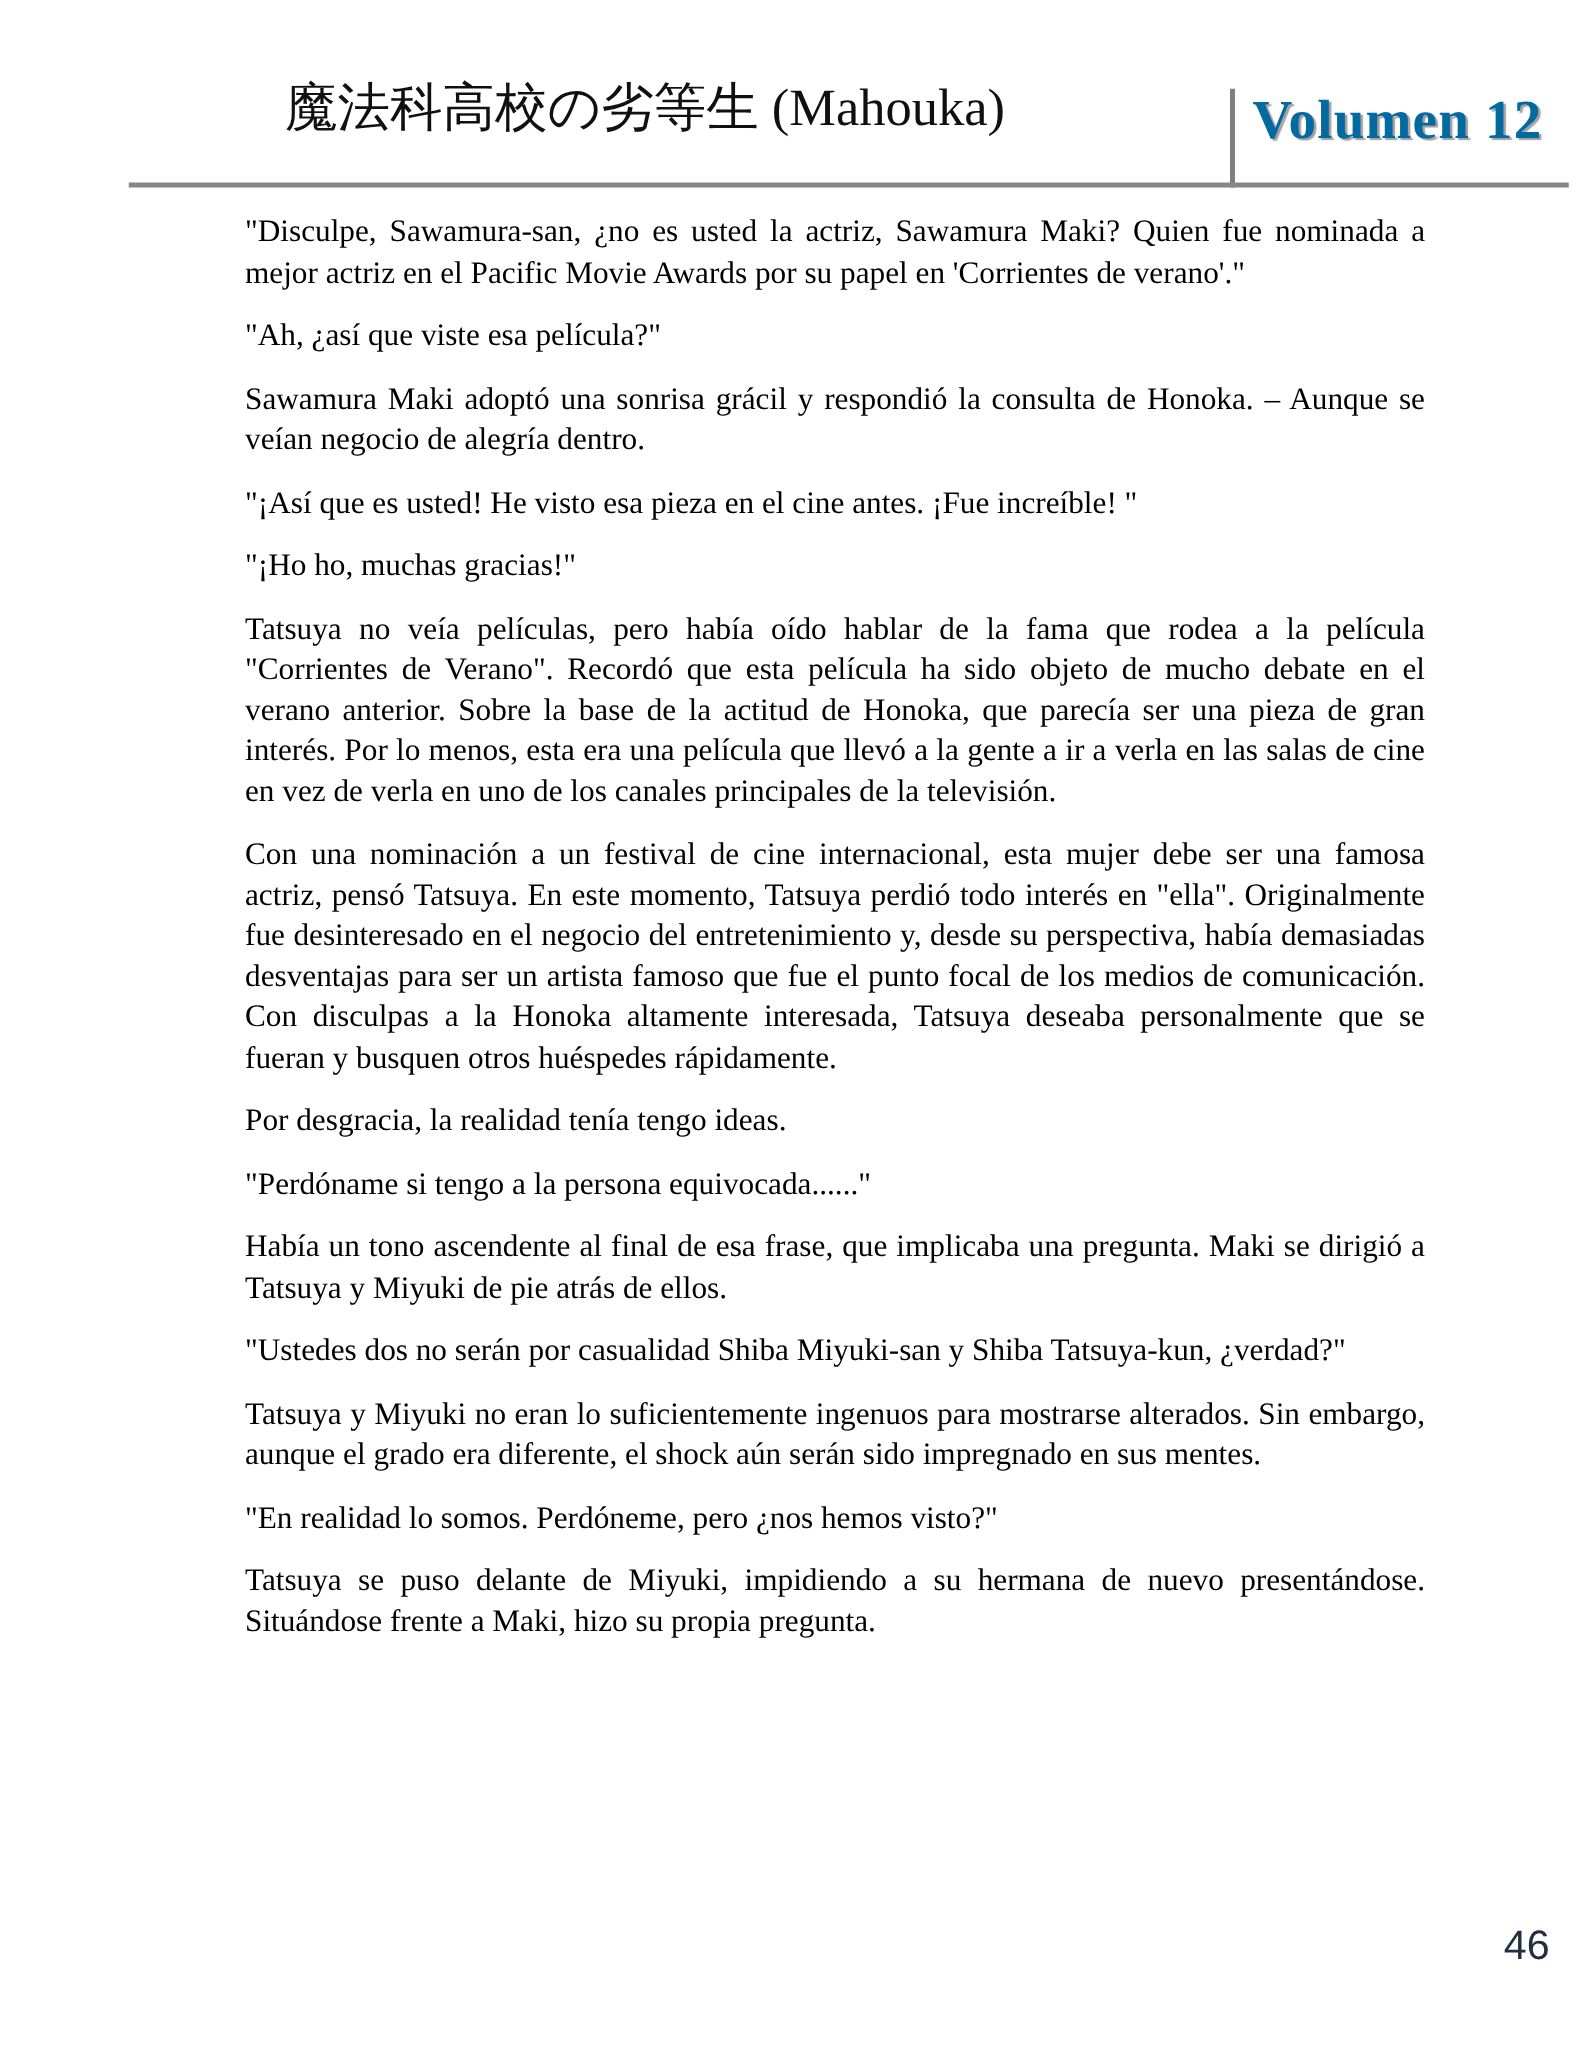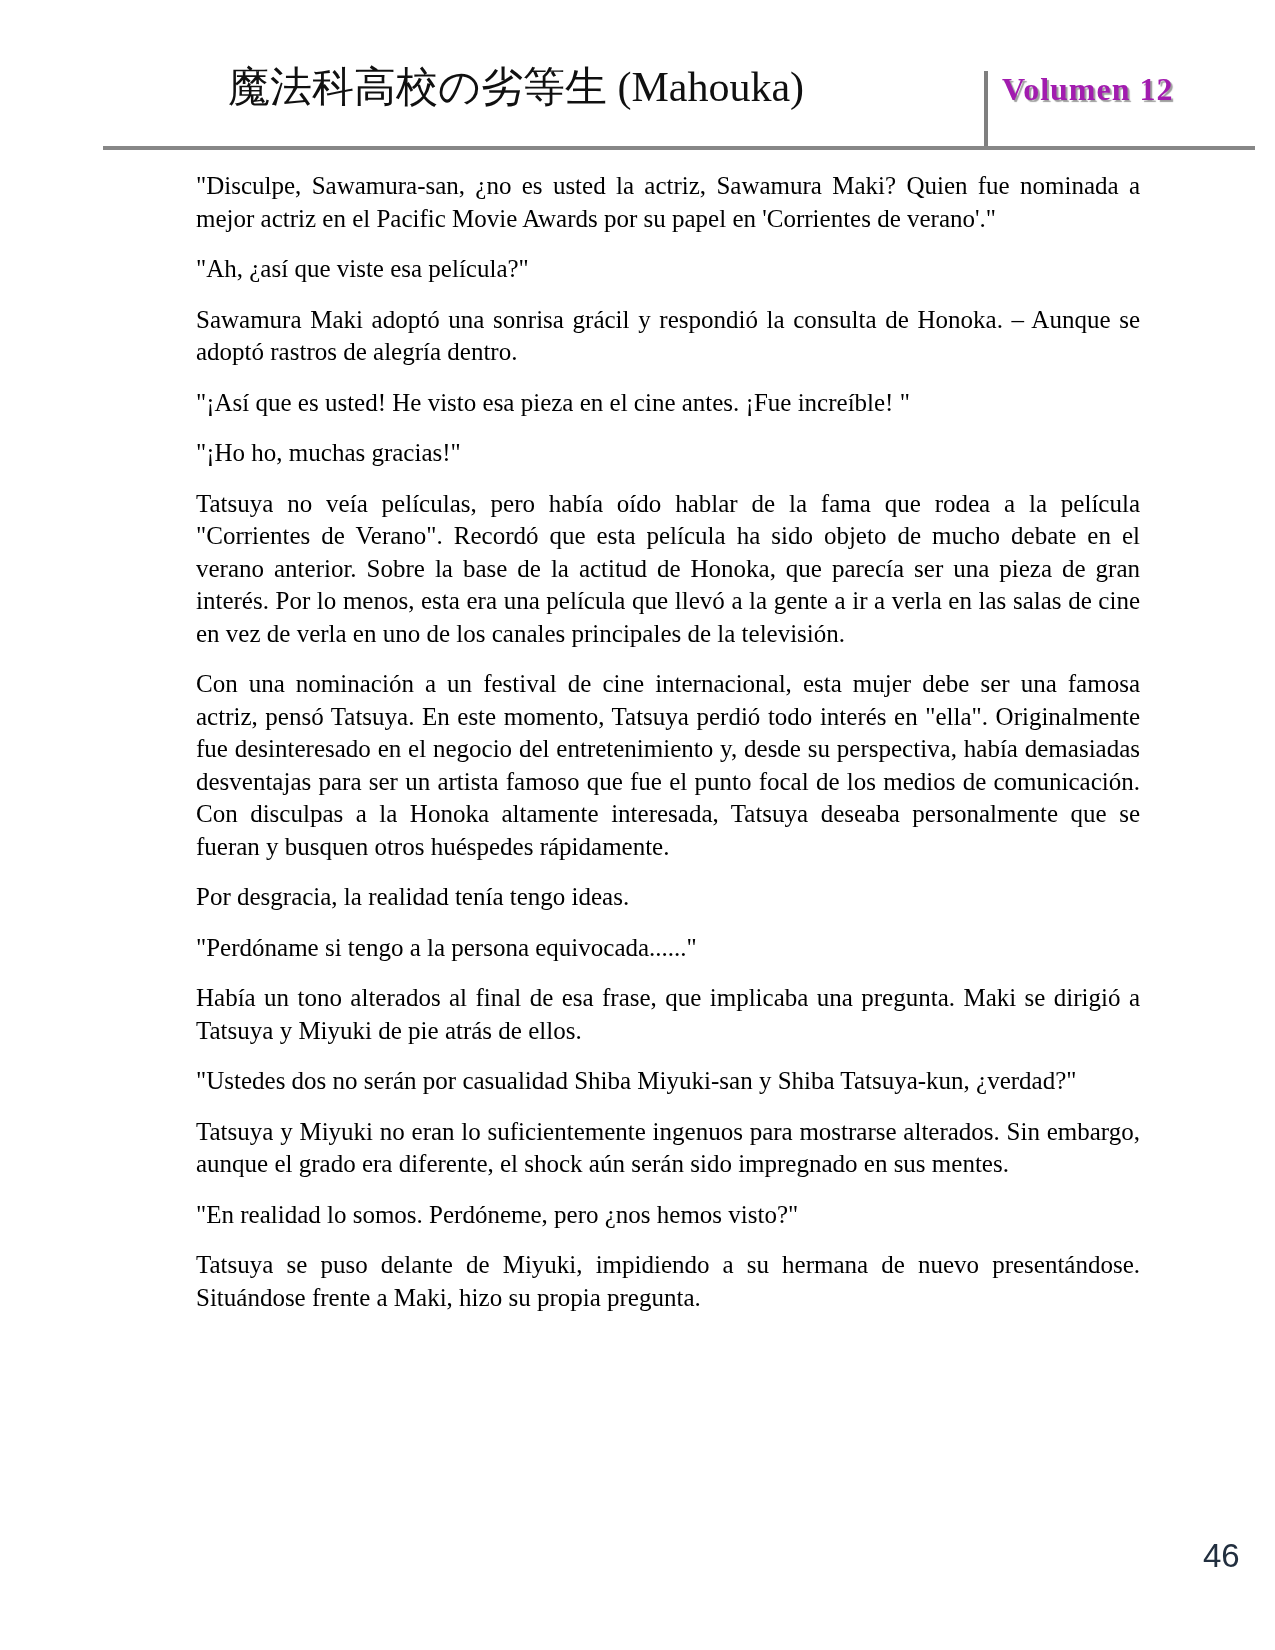--- a/index.html
+++ b/index.html
@@ -37,24 +37,24 @@
     top: 71px;
     width: 4px;
     height: 79px;
     background: #7f7f7f;
   }
   .volume-label {
     position: absolute;
     left: 974px;
     top: 72px;
     margin: 0;
-    font-size: 32px;
+    font-size: 44px;
     font-weight: 700;
     line-height: 1.1;
-    color: #a21caf;
+    color: #0369a1;
     text-shadow: 2px 2px 1px #9e9e9e;
     white-space: nowrap;
     letter-spacing: 1px;
     font-family: "Liberation Serif", "DejaVu Serif", serif;
   }
   .header-rule {
     position: absolute;
     left: 75px;
     top: 146px;
     width: 1152px;
@@ -96,28 +96,28 @@
   <header>
     <h1 class="doc-title">魔法科高校の劣等生 (Mahouka)</h1>
     <span class="header-vbar"></span>
     <div class="volume-label">Volumen 12</div>
     <div class="header-rule"></div>
   </header>
 
   <main class="body-text">
     <p>"Disculpe, Sawamura-san, ¿no es usted la actriz, Sawamura Maki? Quien fue nominada a mejor actriz en el Pacific Movie Awards por su papel en 'Corrientes de verano'."</p>
     <p>"Ah, ¿así que viste esa película?"</p>
-    <p>Sawamura Maki adoptó una sonrisa grácil y respondió la consulta de Honoka. – Aunque se adoptó rastros de alegría dentro.</p>
+    <p>Sawamura Maki adoptó una sonrisa grácil y respondió la consulta de Honoka. – Aunque se veían negocio de alegría dentro.</p>
     <p>"¡Así que es usted! He visto esa pieza en el cine antes. ¡Fue increíble! "</p>
     <p>"¡Ho ho, muchas gracias!"</p>
     <p>Tatsuya no veía películas, pero había oído hablar de la fama que rodea a la película "Corrientes de Verano". Recordó que esta película ha sido objeto de mucho debate en el verano anterior. Sobre la base de la actitud de Honoka, que parecía ser una pieza de gran interés. Por lo menos, esta era una película que llevó a la gente a ir a verla en las salas de cine en vez de verla en uno de los canales principales de la televisión.</p>
     <p>Con una nominación a un festival de cine internacional, esta mujer debe ser una famosa actriz, pensó Tatsuya. En este momento, Tatsuya perdió todo interés en "ella". Originalmente fue desinteresado en el negocio del entretenimiento y, desde su perspectiva, había demasiadas desventajas para ser un artista famoso que fue el punto focal de los medios de comunicación. Con disculpas a la Honoka altamente interesada, Tatsuya deseaba personalmente que se fueran y busquen otros huéspedes rápidamente.</p>
     <p>Por desgracia, la realidad tenía tengo ideas.</p>
     <p>"Perdóname si tengo a la persona equivocada......"</p>
-    <p>Había un tono alterados al final de esa frase, que implicaba una pregunta. Maki se dirigió a Tatsuya y Miyuki de pie atrás de ellos.</p>
+    <p>Había un tono ascendente al final de esa frase, que implicaba una pregunta. Maki se dirigió a Tatsuya y Miyuki de pie atrás de ellos.</p>
     <p>"Ustedes dos no serán por casualidad Shiba Miyuki-san y Shiba Tatsuya-kun, ¿verdad?"</p>
     <p>Tatsuya y Miyuki no eran lo suficientemente ingenuos para mostrarse alterados. Sin embargo, aunque el grado era diferente, el shock aún serán sido impregnado en sus mentes.</p>
     <p>"En realidad lo somos. Perdóneme, pero ¿nos hemos visto?"</p>
     <p>Tatsuya se puso delante de Miyuki, impidiendo a su hermana de nuevo presentándose. Situándose frente a Maki, hizo su propia pregunta.</p>
   </main>
 
   <footer>
     <span class="page-number">46</span>
   </footer>
 

